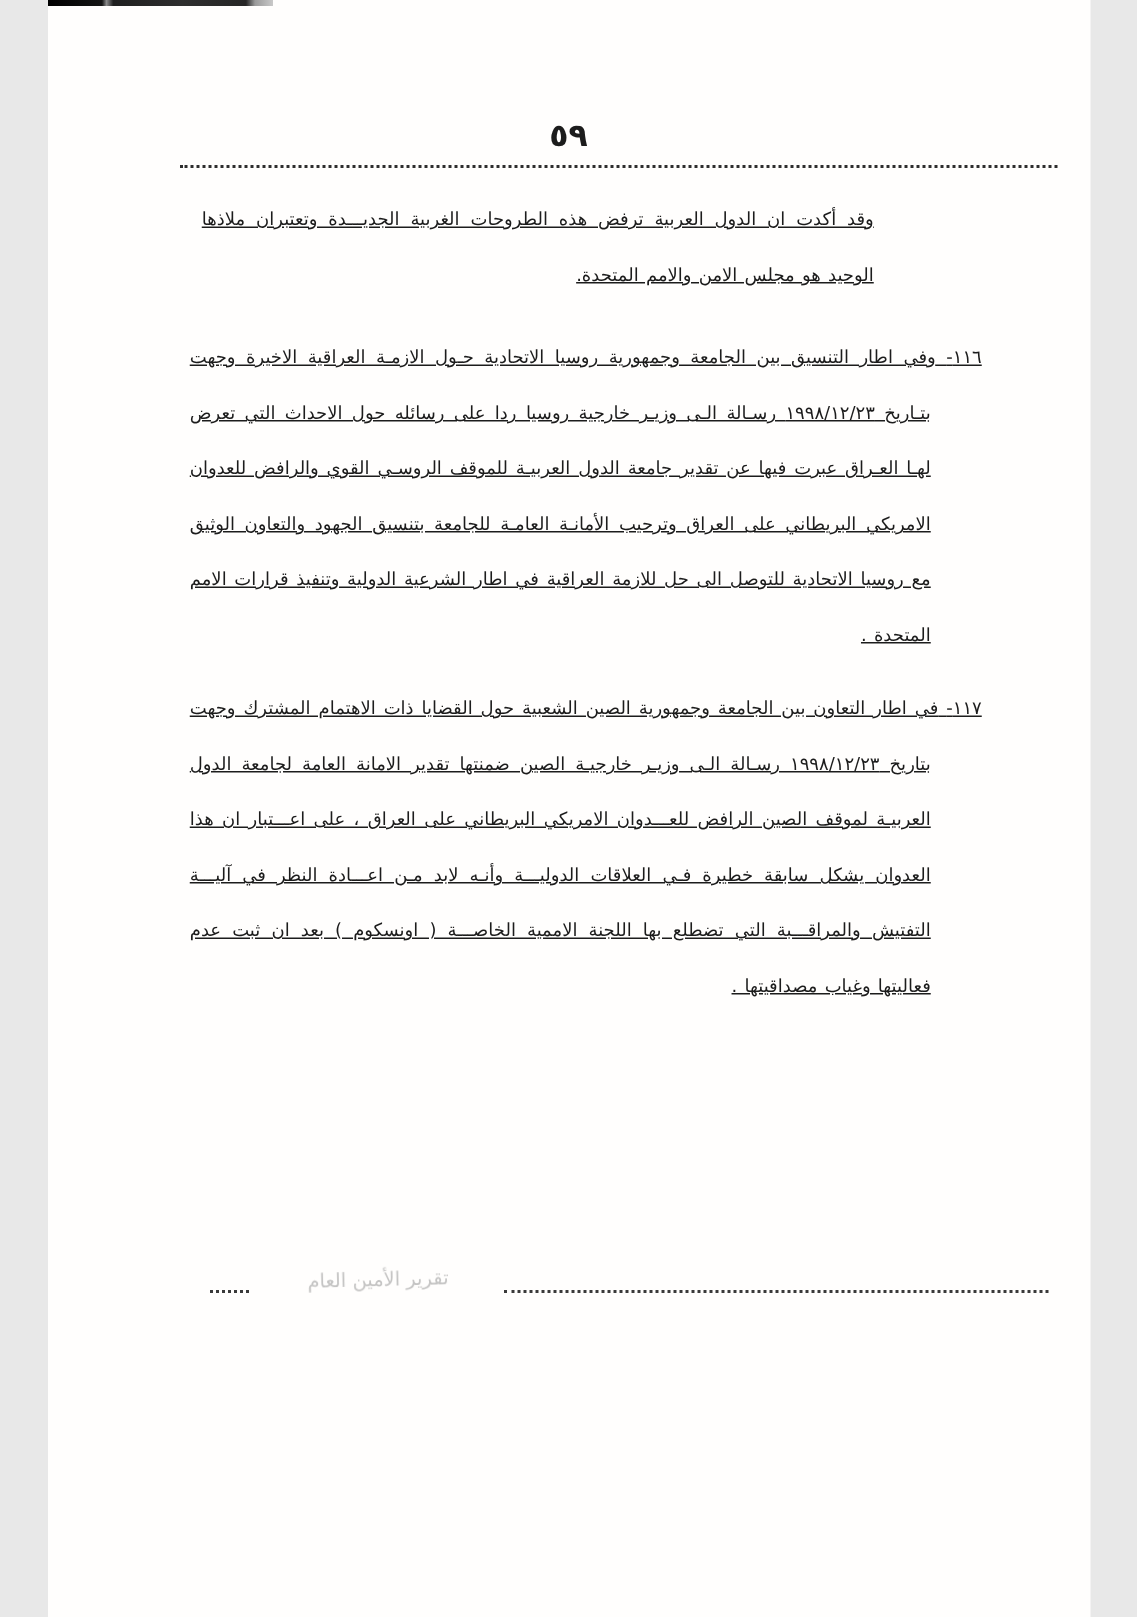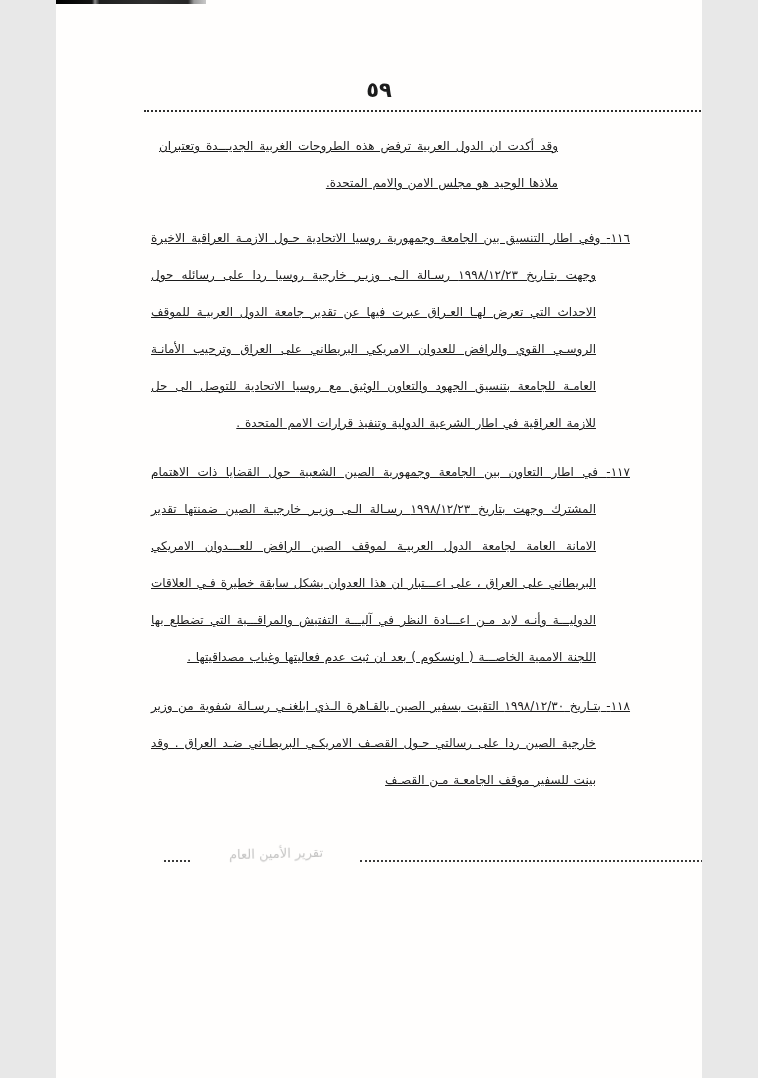--- a/index.html
+++ b/index.html
@@ -2,21 +2,21 @@
 <html lang="ar"><head>
 <meta charset="utf-8">
 <style>
   html, body {
     margin: 0;
     padding: 0;
     background: #e8e8e8;
   }
   .page {
     position: relative;
-    width: 646px;
+    width: 695px;
     height: 1078px;
     margin: 0 auto;
     background: #fffefd;
     overflow: hidden;
     font-family: "DejaVu Sans", "Liberation Sans", sans-serif;
     color: #1c1c1c;
   }
   
   .scan-strip {
     position: absolute;
@@ -102,21 +102,20 @@
   <div class="header-rule"></div>
 
   <div class="content">
 
     <p class="intro-paragraph">وقد أكدت ان الدول العربية ترفض هذه الطروحات الغربية الجديـــدة وتعتبران ملاذها الوحيد هو مجلس الامن والامم المتحدة.</p>
 
     <p class="numbered-paragraph"><span class="para-number">١١٦-</span> <span>وفي اطار التنسيق بين الجامعة وجمهورية روسيا الاتحادية حـول الازمـة العراقية الاخيرة وجهت بتـاريخ ١٩٩٨/١٢/٢٣ رسـالة الـى وزيـر خارجية روسيا ردا على رسائله حول الاحداث التي تعرض لهـا العـراق عبرت فيها عن تقدير جامعة الدول العربيـة للموقف الروسـي القوي والرافض للعدوان الامريكي البريطاني على العراق وترحيب الأمانـة العامـة للجامعة بتنسيق الجهود والتعاون الوثيق مع روسيا الاتحادية للتوصل الى حل للازمة العراقية في اطار الشرعية الدولية وتنفيذ قرارات الامم المتحدة .</span></p>
 
     <p class="numbered-paragraph"><span class="para-number">١١٧-</span> <span>في اطار التعاون بين الجامعة وجمهورية الصين الشعبية حول القضايا ذات الاهتمام المشترك وجهت بتاريخ ١٩٩٨/١٢/٢٣ رسـالة الـى وزيـر خارجيـة الصين ضمنتها تقدير الامانة العامة لجامعة الدول العربيـة لموقف الصين الرافض للعـــدوان الامريكي البريطاني على العراق ، على اعـــتبار ان هذا العدوان يشكل سابقة خطيرة فـي العلاقات الدوليـــة وأنـه لابد مـن اعـــادة النظر في آليـــة التفتيش والمراقـــبة التي تضطلع بها اللجنة الاممية الخاصـــة ( اونسكوم ) بعد ان ثبت عدم فعاليتها وغياب مصداقيتها .</span></p>
 
-    <p class="numbered-paragraph"><span class="para-number">١١٨-</span> <span>بتـاريخ ١٩٩٨/١٢/٣٠ التقيت بسفير الصين بالقـاهرة الـذي ابلغنـي رسـالة شفوية من وزير خارجية الصين ردا على رسالتي حـول القصـف الامريكـي البريطـاني ضـد العراق . وقد بينت للسفير موقف الجامعـة مـن القصـف</span></p>
 
   </div>
 
   <div class="footer-rule-left"></div>
 
   <div class="footer-note">تقرير الأمين العام</div>
 
   <div class="footer-rule-main"></div>
 
 </div>

